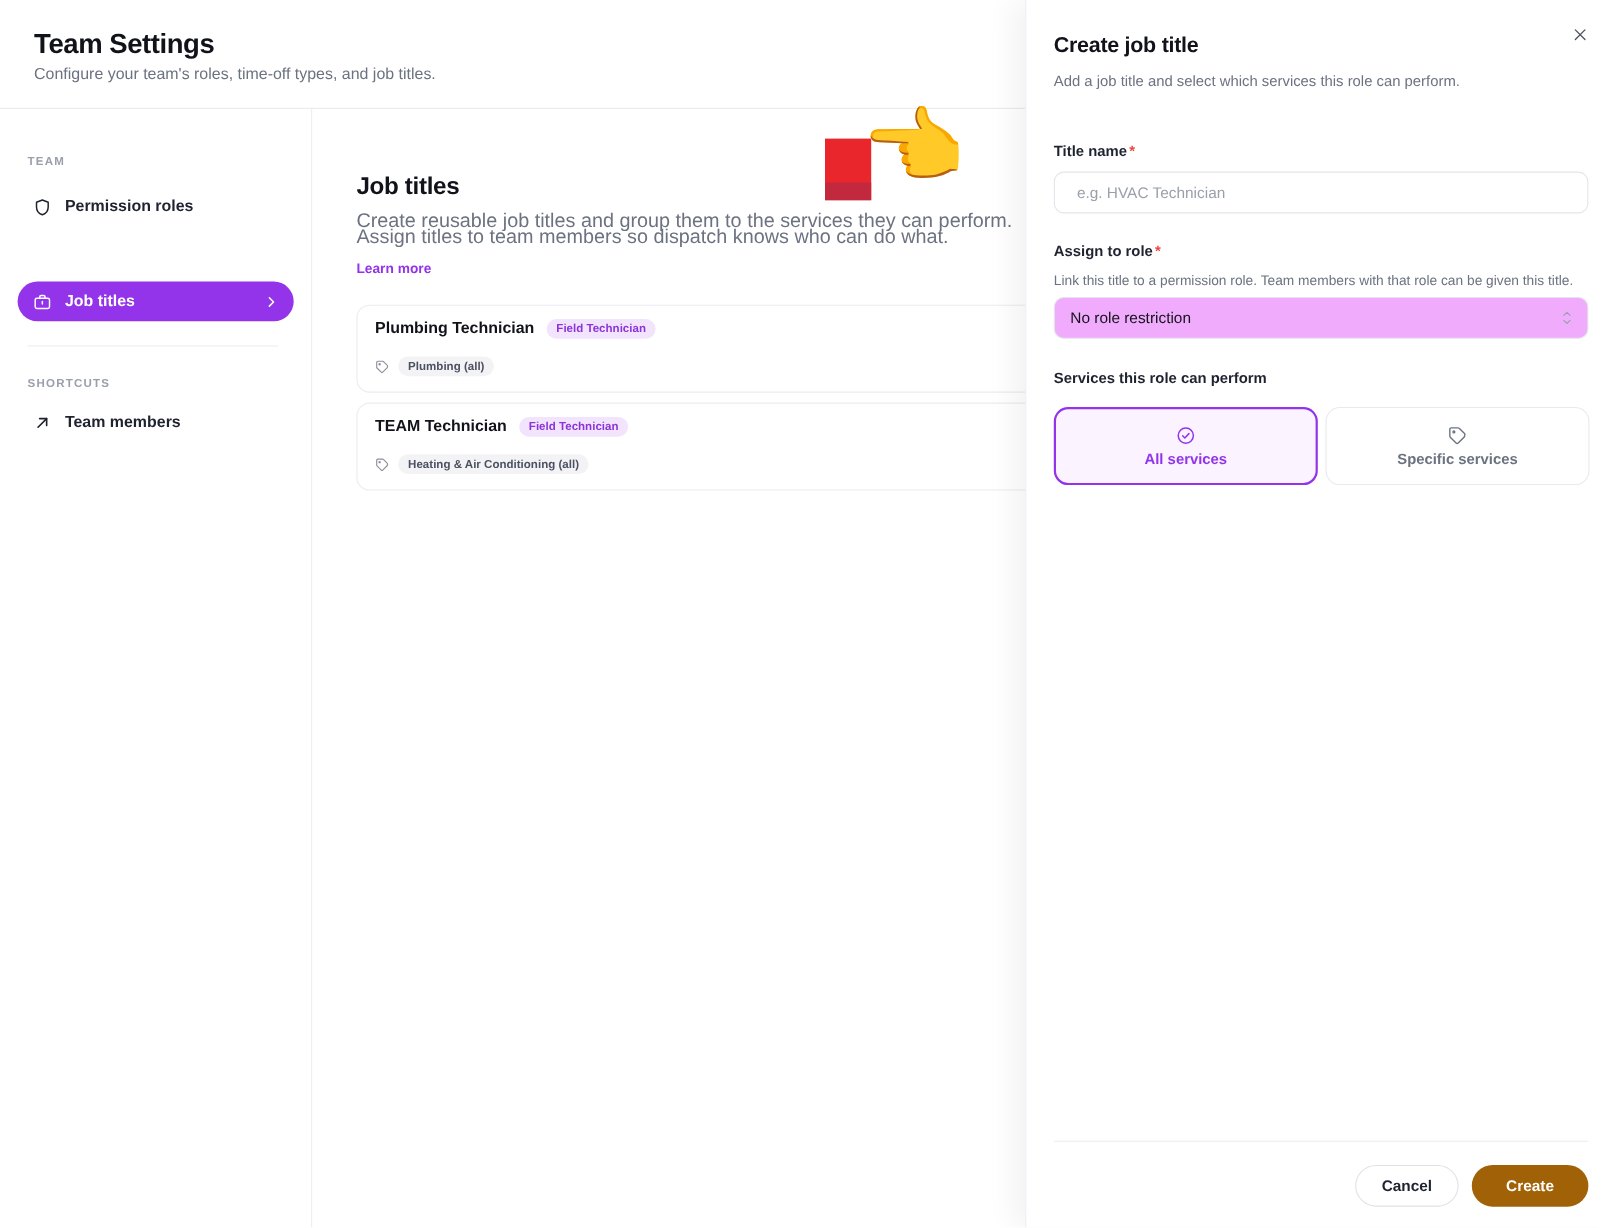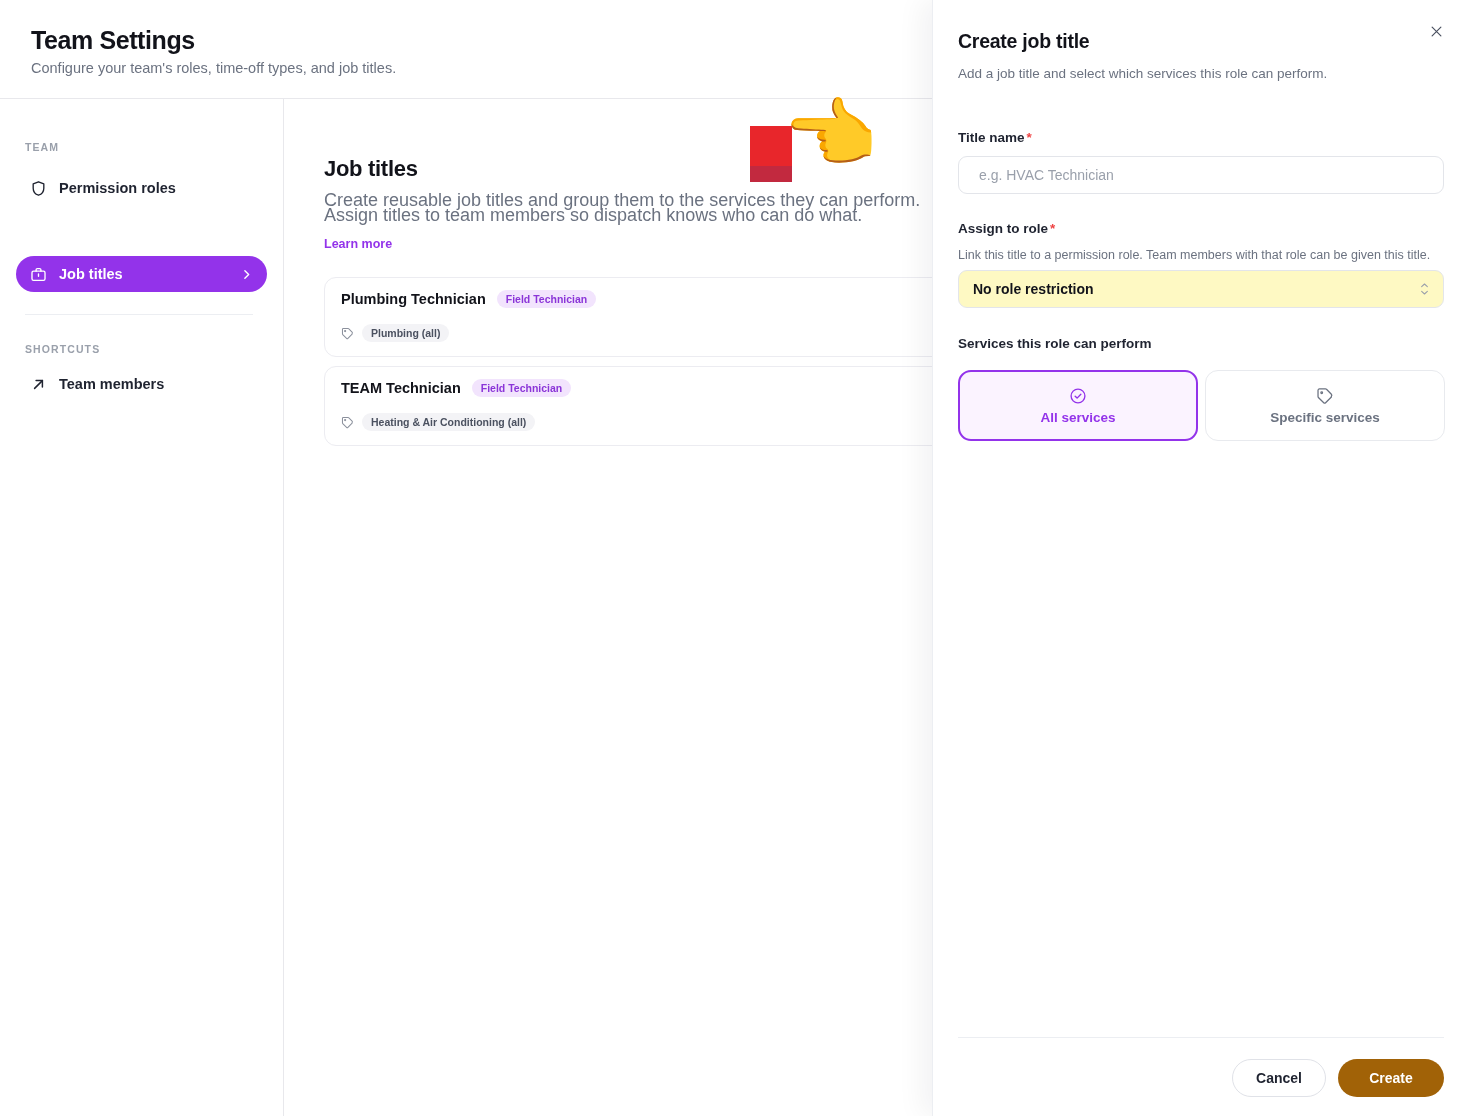--- a/index.html
+++ b/index.html
@@ -126,23 +126,23 @@
   .finput {
     position: absolute; left: 25px; width: 486px; height: 38px;
     border: 1px solid #e3e5ea; border-radius: 9px; background: #fff;
     padding: 0 20px; font-family: inherit; font-size: 14px; color: #12131a;
     outline: none;
   }
   .finput::placeholder { color: #9aa0ab; }
 
   .fselect {
     position: absolute; left: 25px; width: 486px; height: 38px;
-    border: 1px solid #e3e5ea; border-radius: 9px; background: #fef9c3;
+    border: 1px solid #e3e5ea; border-radius: 9px; background: #f0abfc;
     display: flex; align-items: center; padding: 0 14px;
-    font-size: 14px; color: #12131a; cursor: pointer; font-weight: bold;
+    font-size: 14px; color: #12131a; cursor: pointer;
   }
   .fselect .updown { margin-left: auto; display: flex; flex-direction: column; gap: 2px; color: #9aa0ab; }
   .fselect .updown svg { width: 9px; height: 5px; display: block; }
 
   
   .svc-card {
     position: absolute; width: 240px; height: 71px;
     border-radius: 13px; background: #fff; border: 1.5px solid #e8eaee;
     display: flex; flex-direction: column; align-items: center; justify-content: center;
     gap: 5px; cursor: pointer;

